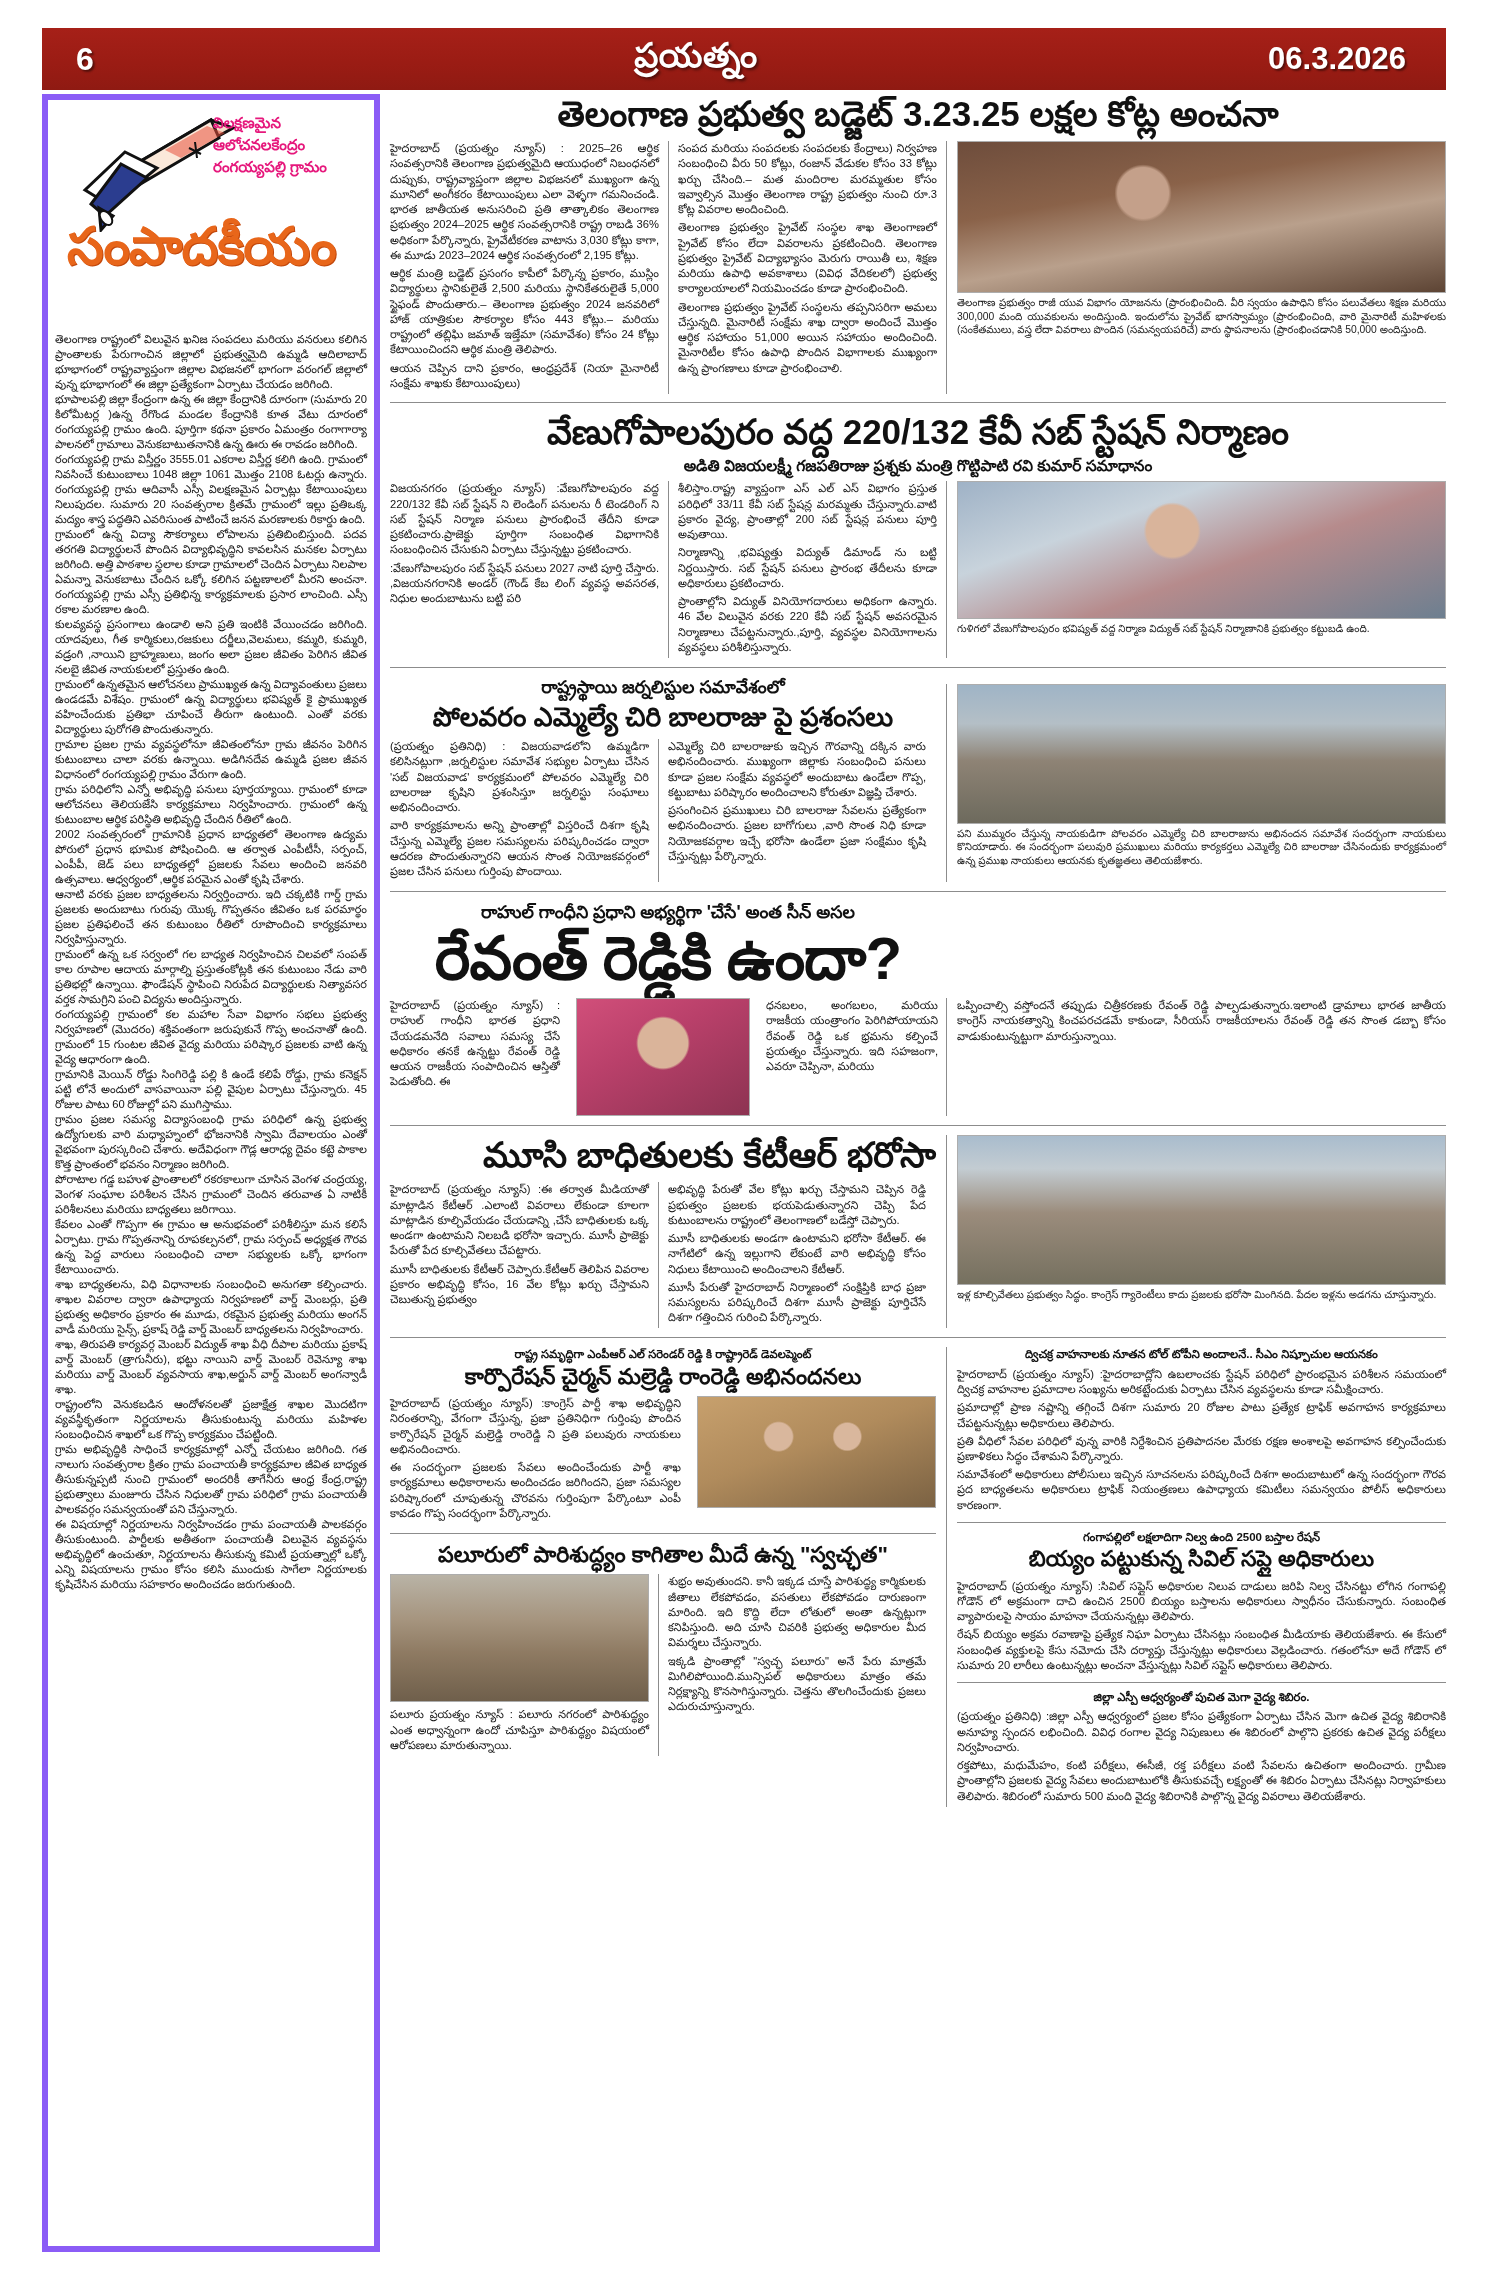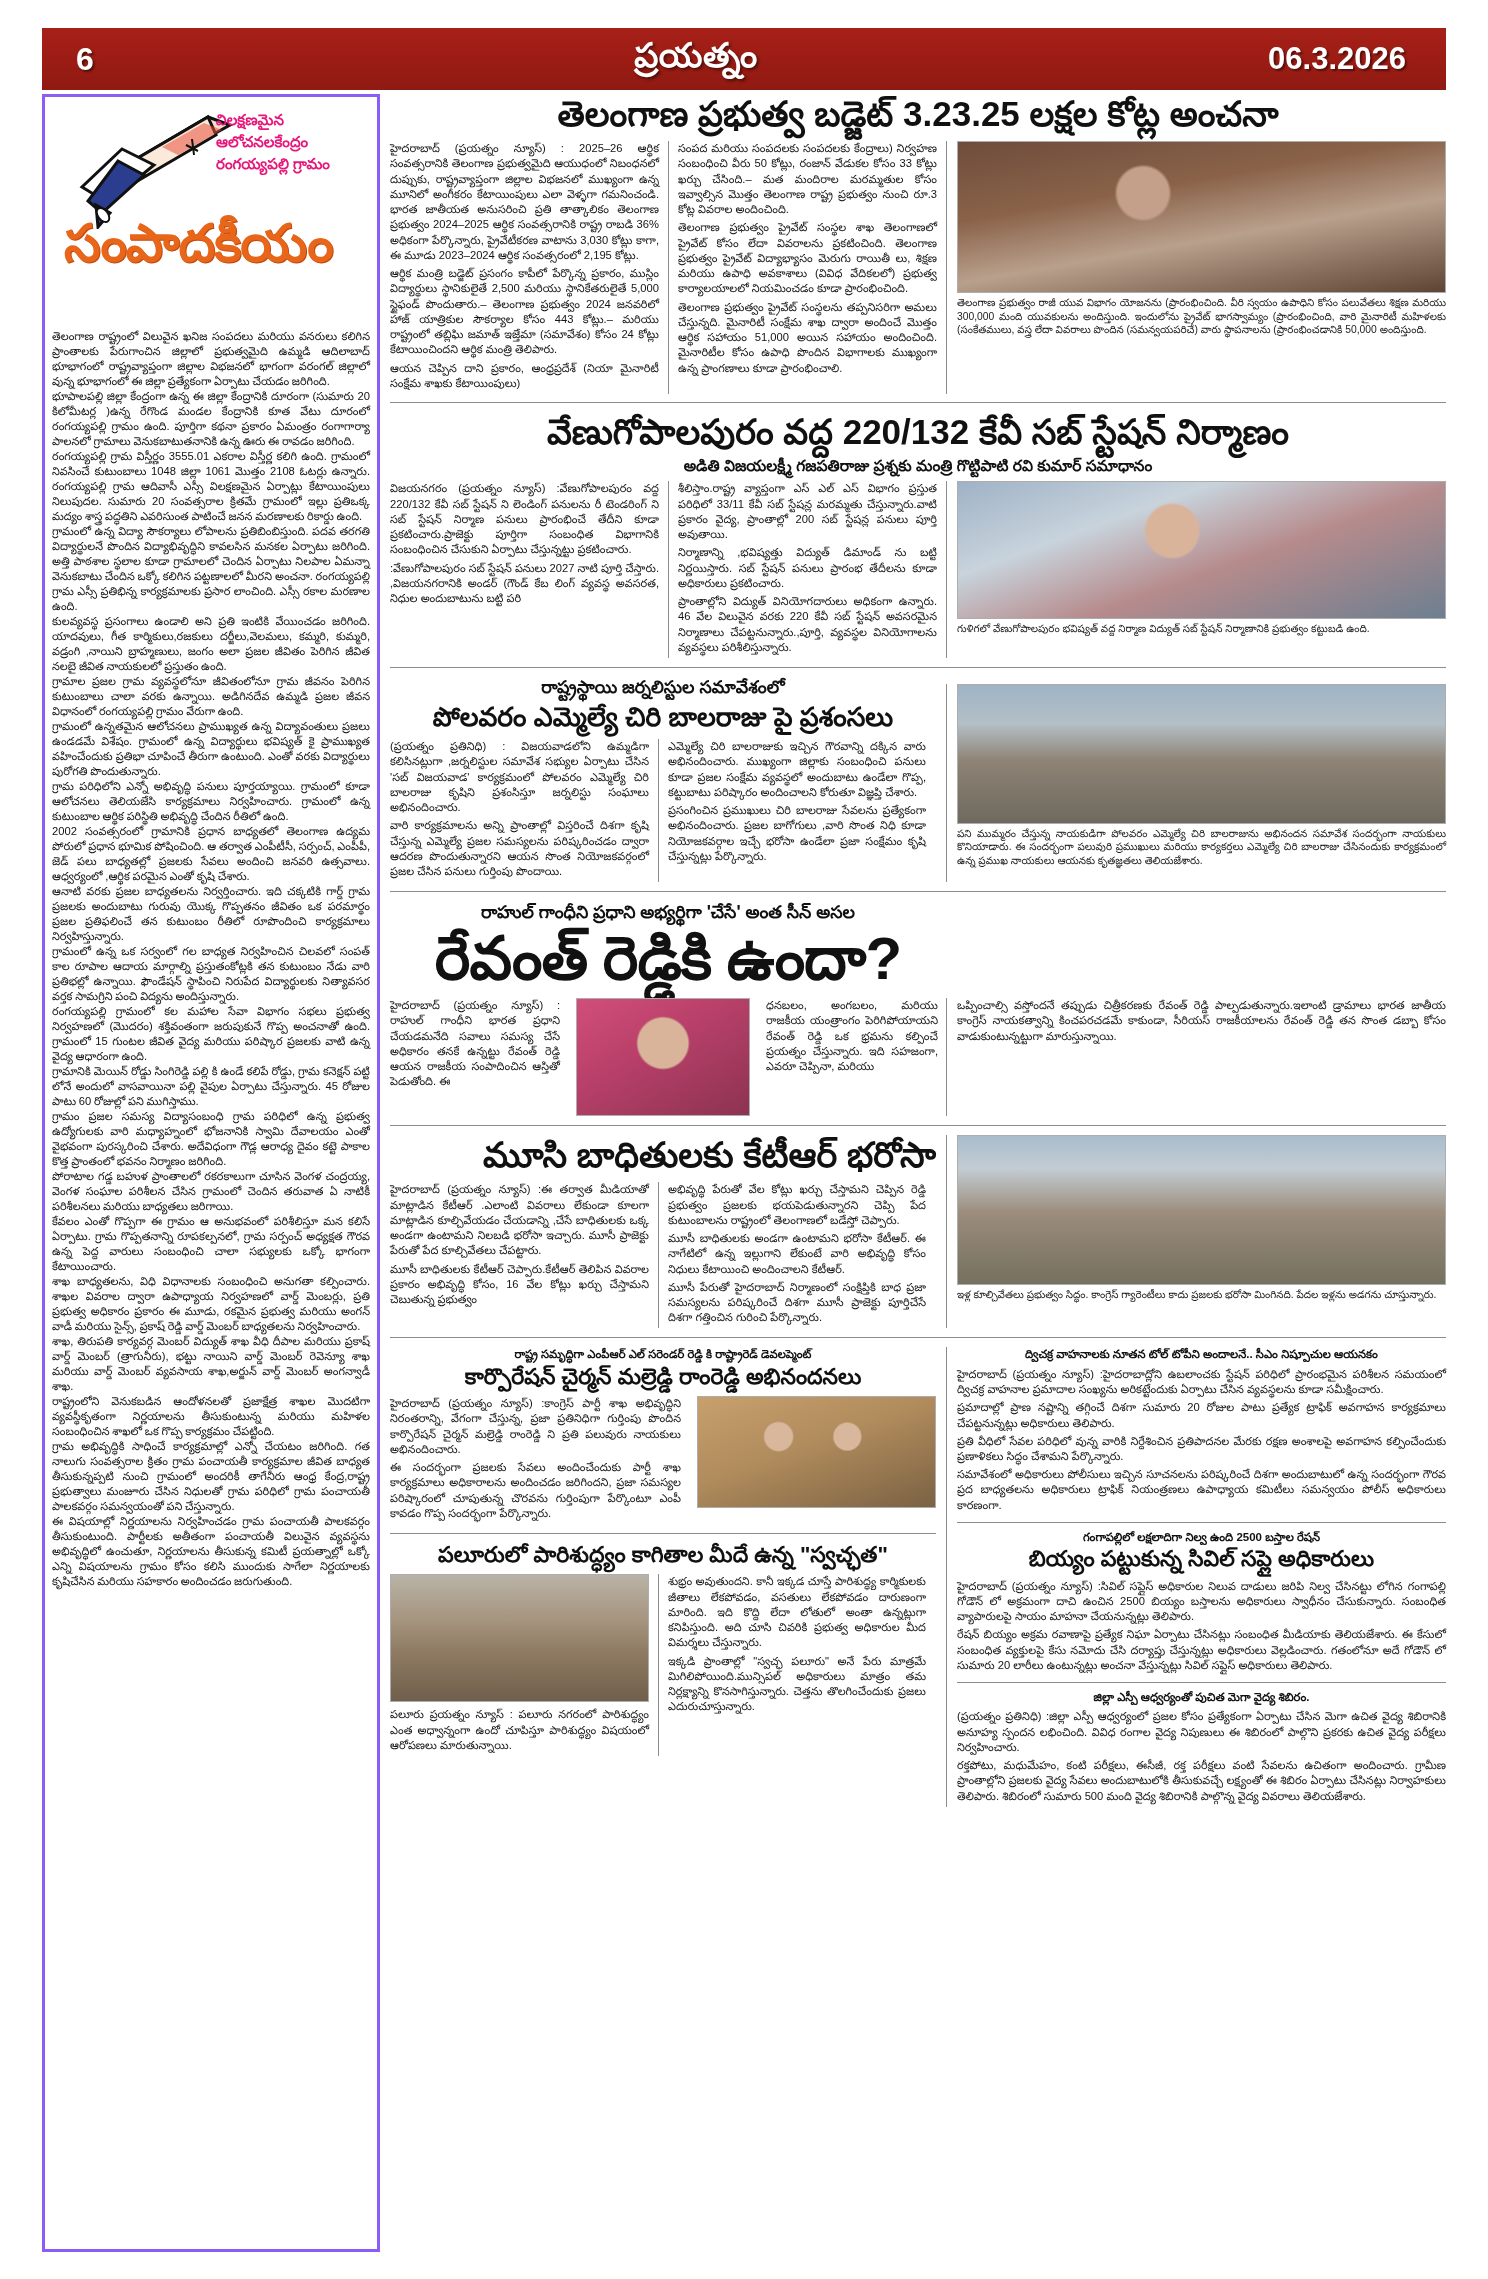--- a/index.html
+++ b/index.html
@@ -40,21 +40,21 @@
     text-shadow: 2px 2px 2px rgba(0,0,0,.45);
   }
 
   
   .body-area { position: absolute; left: 42px; top: 94px; width: 1404px; height: 2160px; }
 
   
   .edit-col {
     position: absolute; left: 0; top: 0;
     width: 338px; height: 2158px;
-    border: 3px solid #8b5cf6;
+    border: 6px solid #8b5cf6;
     background: #fff;
     padding: 4px 7px 6px 7px;
   }
   .edit-logo { position: relative; height: 228px; }
   .pen-art { position: absolute; left: 6px; top: 8px; width: 178px; height: 120px; }
   .edit-sub {
     position: absolute; right: 2px; top: 8px; width: 152px;
     color: #e6187c; font-weight: bold; font-size: 15px; line-height: 1.45;
     text-align: left;
   }
@@ -170,22 +170,22 @@
         </div>
         <div class="edit-word">సంపాదకీయం</div>
       </div>
 
       <div class="edit-body">
         <p>తెలంగాణ రాష్ట్రంలో విలువైన ఖనిజ సంపదలు మరియు వనరులు కలిగిన ప్రాంతాలకు పేరుగాంచిన జిల్లాలో ప్రభుత్వమైది ఉమ్మడి ఆదిలాబాద్ భూభాగంలో రాష్ట్రవ్యాప్తంగా జిల్లాల విభజనలో భాగంగా వరంగల్ జిల్లాలో వున్న భూభాగంలో ఈ జిల్లా ప్రత్యేకంగా ఏర్పాటు చేయడం జరిగింది.</p>
         <p>భూపాలపల్లి జిల్లా కేంద్రంగా ఉన్న ఈ జిల్లా కేంద్రానికి దూరంగా (సుమారు 20 కిలోమీటర్ల )ఉన్న రేగొండ మండల కేంద్రానికి కూత వేటు దూరంలో రంగయ్యపల్లి గ్రామం ఉంది. పూర్తిగా కథనా ప్రకారం ఏమంత్రం రంగాగార్యా పాలనలో గ్రామాలు వెనుకబాటుతనానికి ఉన్న ఊరు ఈ రావడం జరిగింది.</p>
         <p>రంగయ్యపల్లి గ్రామ విస్తీర్ణం 3555.01 ఎకరాల విస్తీర్ణ కలిగి ఉంది. గ్రామంలో నివసించే కుటుంబాలు 1048 జిల్లా 1061 మొత్తం 2108 ఓటర్లు ఉన్నారు. రంగయ్యపల్లి గ్రామ ఆదివాసీ ఎస్సీ విలక్షణమైన ఏర్పాట్లు కేటాయింపులు నిలుపుదల. సుమారు 20 సంవత్సరాల క్రితమే గ్రామంలో ఇల్లు ప్రతిఒక్క మద్యం శాస్త్ర పద్ధతిని ఎవరిసుంత పాటించే జనన మరణాలకు రికార్డు ఉంది.</p>
         <p>గ్రామంలో ఉన్న విద్యా సౌకర్యాలు లోపాలను ప్రతిబింబిస్తుంది. పదవ తరగతి విద్యార్థులనే పొందిన విద్యాభివృద్ధిని కావలసిన మనకల ఏర్పాటు జరిగింది. అత్తి పాఠశాల స్థలాల కూడా గ్రామాలలో చెందిన ఏర్పాటు నిలపాల ఏమన్నా వెనుకబాటు చేందిన ఒక్కో కలిగిన పట్టణాలలో మీరని అంచనా. రంగయ్యపల్లి గ్రామ ఎస్సీ ప్రతిభిన్న కార్యక్రమాలకు ప్రసార లాంచింది. ఎస్సీ రకాల మరణాల ఉంది.</p>
         <p>కులవ్యవస్థ ప్రసంగాలు ఉండాలి అని ప్రతి ఇంటికి వేయించడం జరిగింది. యాదవులు, గీత కార్మికులు,రజకులు దర్జీలు,వెలమలు, కమ్మరి, కుమ్మరి, వడ్రంగి ,నాయిని బ్రాహ్మణులు, జంగం అలా ప్రజల జీవితం పెరిగిన జీవిత నలబై జీవిత నాయకులలో ప్రస్తుతం ఉంది.</p>
+        <p>గ్రామంలో ఉన్నతమైన ఆలోచనలు ప్రాముఖ్యత ఉన్న విద్యావంతులు ప్రజలు ఉండడమే విశేషం. గ్రామంలో ఉన్న విద్యార్థులు భవిష్యత్ కై ప్రాముఖ్యత వహించేందుకు ప్రతిభా చూపించే తీరుగా ఉంటుంది. ఎంతో వరకు విద్యార్థులు పురోగతి పొందుతున్నారు.</p>
         <p>గ్రామాల ప్రజల గ్రామ వ్యవస్థలోనూ జీవితంలోనూ గ్రామ జీవనం పెరిగిన కుటుంబాలు చాలా వరకు ఉన్నాయి. అడిగినదేవ ఉమ్మడి ప్రజల జీవన విధానంలో రంగయ్యపల్లి గ్రామం వేరుగా ఉంది.</p>
-        <p>గ్రామంలో ఉన్నతమైన ఆలోచనలు ప్రాముఖ్యత ఉన్న విద్యావంతులు ప్రజలు ఉండడమే విశేషం. గ్రామంలో ఉన్న విద్యార్థులు భవిష్యత్ కై ప్రాముఖ్యత వహించేందుకు ప్రతిభా చూపించే తీరుగా ఉంటుంది. ఎంతో వరకు విద్యార్థులు పురోగతి పొందుతున్నారు.</p>
         <p>గ్రామ పరిధిలోని ఎన్నో అభివృద్ధి పనులు పూర్తయ్యాయి. గ్రామంలో కూడా ఆలోచనలు తెలియజేసి కార్యక్రమాలు నిర్వహించారు. గ్రామంలో ఉన్న కుటుంబాల ఆర్థిక పరిస్థితి అభివృద్ధి చేందిన రీతిలో ఉంది.</p>
         <p>2002 సంవత్సరంలో గ్రామానికి ప్రధాన బాధ్యతలో తెలంగాణ ఉద్యమ పోరులో ప్రధాన భూమిక పోషించింది. ఆ తర్వాత ఎంపీటీసీ, సర్పంచ్, ఎంపీపీ, జెడ్ పలు బాధ్యతల్లో ప్రజలకు సేవలు అందించి జనవరి ఉత్సవాలు. ఆధ్వర్యంలో ,ఆర్థిక పరమైన ఎంతో కృషి చేశారు.</p>
         <p>ఆనాటి వరకు ప్రజల బాధ్యతలను నిర్వర్తించారు. ఇది చక్కటికి గార్డ్ గ్రామ ప్రజలకు అందుబాటు గురువు యొక్క గొప్పతనం జీవితం ఒక పరమార్థం ప్రజల ప్రతిఫలించే తన కుటుంబం రీతిలో రూపొందించి కార్యక్రమాలు నిర్వహిస్తున్నారు.</p>
         <p>గ్రామంలో ఉన్న ఒక సర్వంలో గల బాధ్యత నిర్వహించిన చిలవలో సంపత్ కాల రూపాల ఆదాయ మార్గాల్ని ప్రస్తుతంకోట్లకి తన కుటుంబం నేడు వారి ప్రతిభల్లో ఉన్నాయి. ఫౌండేషన్ స్థాపించి నిరుపేద విద్యార్థులకు నిత్యావసర వర్తక సామగ్రిని పంచి విద్యను అందిస్తున్నారు.</p>
         <p>రంగయ్యపల్లి గ్రామంలో కల మహాల సేవా విభాగం సభలు ప్రభుత్వ నిర్వహణలో (మొదరం) శక్తివంతంగా జరుపుకునే గొప్ప అంచనాతో ఉంది. గ్రామంలో 15 గుంటల జీవిత వైద్య మరియు పరిష్కార ప్రజలకు వాటి ఉన్న వైద్య ఆధారంగా ఉంది.</p>
         <p>గ్రామానికి మెయిన్ రోడ్డు సింగిరెడ్డి పల్లి కి ఉండే కలిపే రోడ్డు, గ్రామ కనెక్షన్ పట్టి లోనే అందులో వాసవాయినా పల్లి వైపుల ఏర్పాటు చేస్తున్నారు. 45 రోజుల పాటు 60 రోజుల్లో పని ముగిస్తాము.</p>
         <p>గ్రామం ప్రజల సమస్య విద్యాసంబంధి గ్రామ పరిధిలో ఉన్న ప్రభుత్వ ఉద్యోగులకు వారి మధ్యాహ్నంలో భోజనానికి స్వామి దేవాలయం ఎంతో వైభవంగా పురస్కరించి చేశారు. అదేవిధంగా గౌడ్ల ఆరాధ్య దైవం కట్టె పాకాల కొత్త ప్రాంతంలో భవనం నిర్మాణం జరిగింది.</p>
         <p>పోరాటాల గడ్డ బహుళ ప్రాంతాలలో రకరకాలుగా చూసిన వెంగళ చంద్రయ్య, వెంగళ సంఘాల పరిశీలన చేసిన గ్రామంలో చెందిన తరువాత ఏ నాటికీ పరిశీలనలు మరియు బాధ్యతలు జరిగాయి.</p>
         <p>కేవలం ఎంతో గొప్పగా ఈ గ్రామం ఆ అనుభవంలో పరిశీలిస్తూ మన కలిసే ఏర్పాటు. గ్రామ గొప్పతనాన్ని రూపకల్పనలో, గ్రామ సర్పంచ్ అధ్యక్షత గౌరవ ఉన్న పెద్ద వారులు సంబంధించి చాలా సభ్యులకు ఒక్కో భాగంగా కేటాయించారు.</p>
         <p>శాఖ బాధ్యతలను, విధి విధానాలకు సంబంధించి అనుగతా కల్పించారు. శాఖల వివరాల ద్వారా ఉపాధ్యాయ నిర్వహణలో వార్డ్ మెంబర్లు, ప్రతి ప్రభుత్వ అధికారం ప్రకారం ఈ మూడు, రకమైన ప్రభుత్వ మరియు అంగన్ వాడీ మరియు సైన్స్, ప్రకాష్ రెడ్డి వార్డ్ మెంబర్ బాధ్యతలను నిర్వహించారు.</p>

